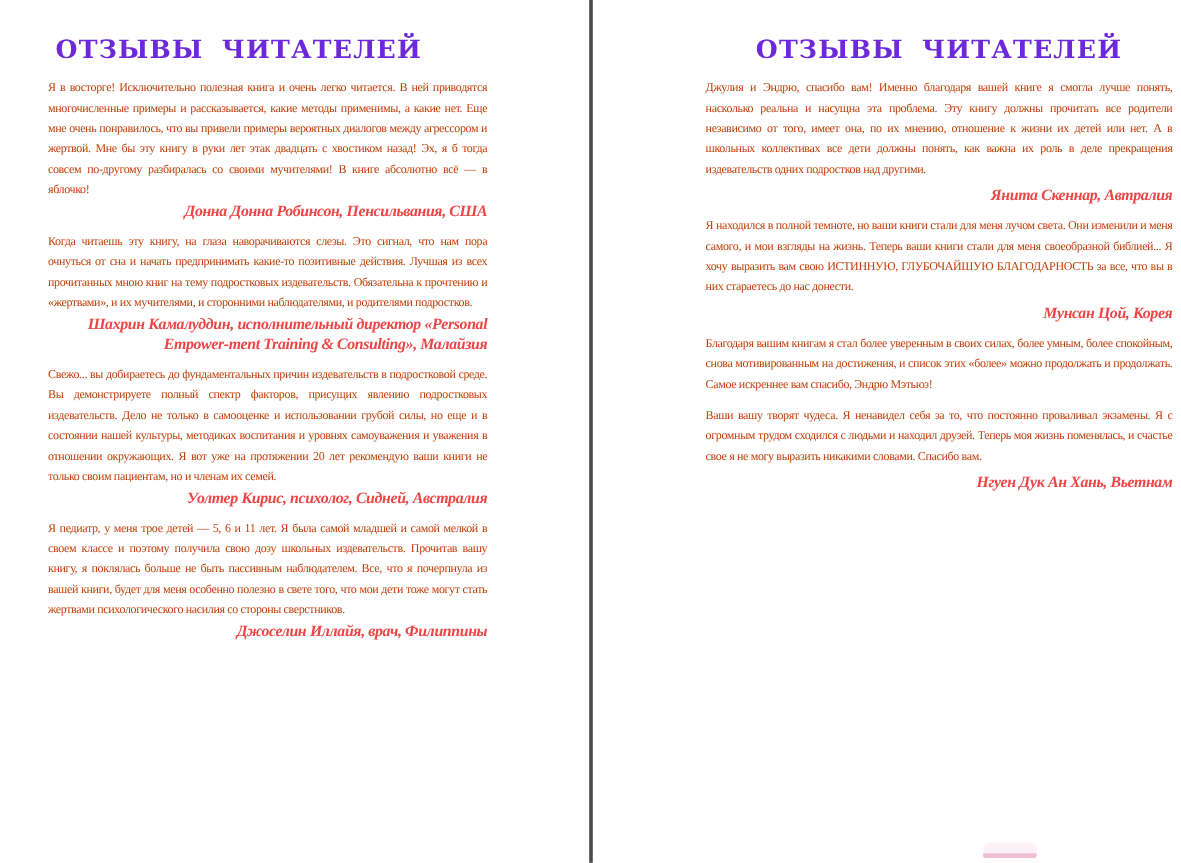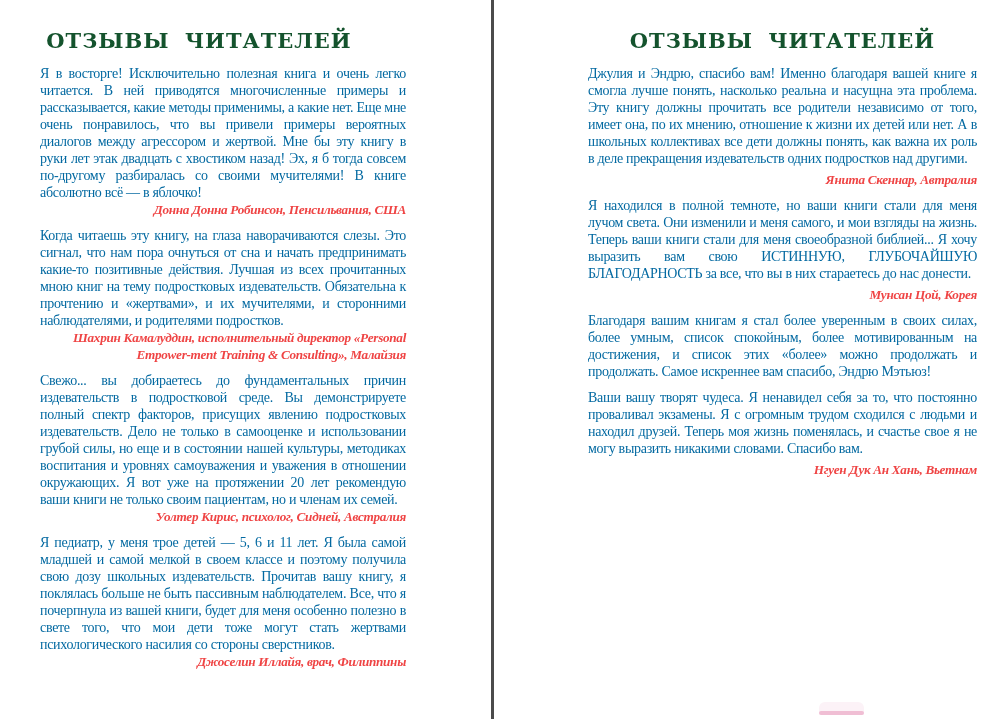--- a/index.html
+++ b/index.html
@@ -38,36 +38,36 @@
     left: 588px;
     width: 389px;
   }
   .page-title {
     font-family: "DejaVu Serif", serif;
     font-weight: bold;
     font-size: 21px;
     letter-spacing: 1px;
     word-spacing: 7px;
     text-align: center;
-    color: #14532d;
+    color: #6d28d9;
     margin: 8px 0 12px 0;
     white-space: nowrap;
   }
   .page--left .page-title {
     position: relative;
     left: -24px;
   }
   .review {
     margin: 0 0 9px 0;
   }
   .review-text {
-    font-size: 14px;
+    font-size: 10px;
     letter-spacing: -0.3px;
     line-height: 17px;
-    color: #0369a1;
+    color: #c2410c;
     text-align: justify;
     margin: 0;
   }
   .review-author {
     font-size: 13.2px;
     letter-spacing: -0.3px;
     line-height: 17px;
     color: #ef4444;
     font-weight: bold;
     font-style: italic;
@@ -134,21 +134,21 @@
       <p class="review-text">Джулия и Эндрю, спасибо вам! Именно благодаря вашей книге я смогла лучше понять, насколько реальна и насущна эта проблема. Эту книгу должны прочитать все родители независимо от того, имеет она, по их мнению, отношение к жизни их детей или нет. А в школьных коллективах все дети должны понять, как важна их роль в деле прекращения издевательств одних подростков над другими.</p>
       <p class="review-author">Янита Скеннар, Автралия</p>
     </article>
 
     <article class="review">
       <p class="review-text">Я находился в полной темноте, но ваши книги стали для меня лучом света. Они изменили и меня самого, и мои взгляды на жизнь. Теперь ваши книги стали для меня своеобразной библией... Я хочу выразить вам свою ИСТИННУЮ, ГЛУБОЧАЙШУЮ БЛАГОДАРНОСТЬ за все, что вы в них стараетесь до нас донести.</p>
       <p class="review-author">Мунсан Цой, Корея</p>
     </article>
 
     <article class="review">
-      <p class="review-text">Благодаря вашим книгам я стал более уверенным в своих силах, более умным, список спокойным, более мотивированным на достижения, и список этих «более» можно продолжать и продолжать. Самое искреннее вам спасибо, Эндрю Мэтьюз!</p>
+      <p class="review-text">Благодаря вашим книгам я стал более уверенным в своих силах, более умным, более спокойным, снова мотивированным на достижения, и список этих «более» можно продолжать и продолжать. Самое искреннее вам спасибо, Эндрю Мэтьюз!</p>
     </article>
 
     <article class="review">
       <p class="review-text">Ваши вашу творят чудеса. Я ненавидел себя за то, что постоянно проваливал экзамены. Я с огромным трудом сходился с людьми и находил друзей. Теперь моя жизнь поменялась, и счастье свое я не могу выразить никакими словами. Спасибо вам.</p>
       <p class="review-author">Нгуен Дук Ан Хань, Вьетнам</p>
     </article>
 
   </section>
 
   <div class="pink-fragment">

